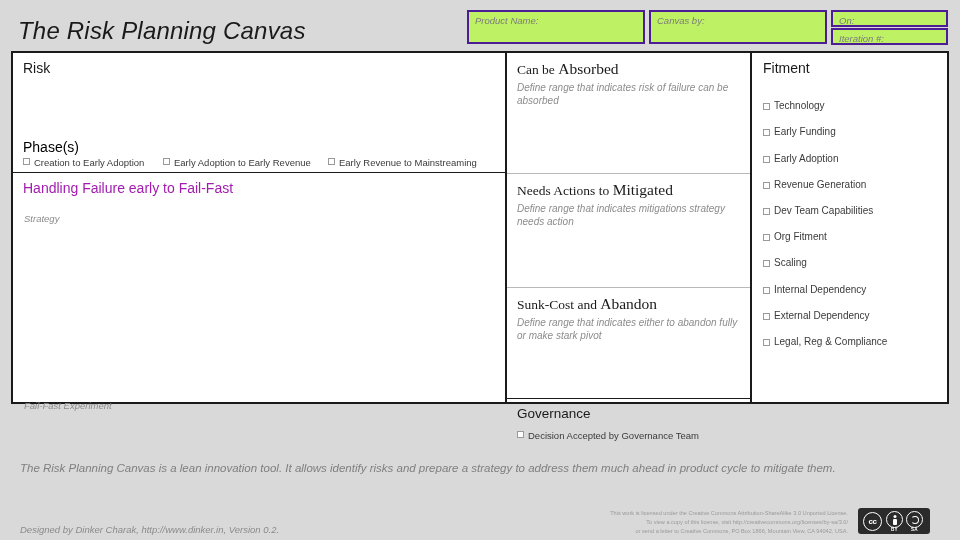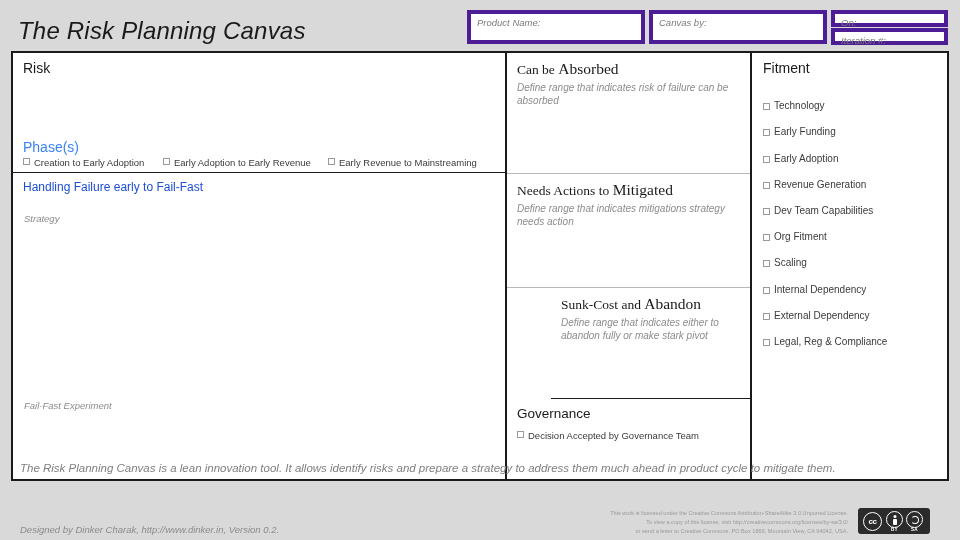--- a/index.html
+++ b/index.html
@@ -29,22 +29,22 @@
     top: 17px;
     font-size: 24px;
     font-style: italic;
     font-weight: normal;
     letter-spacing: 0.2px;
     color: #1a1a1a;
     white-space: nowrap;
   }
   .hdr-field {
     position: absolute;
-    background: #ffffff;
-    border: 4px solid #4c1d95;
+    background: #bef264;
+    border: 2px solid #4c1d95;
     box-sizing: border-box;
   }
   .hdr-label {
     position: absolute;
     left: 6px;
     top: 3px;
     font-size: 9.5px;
     font-style: italic;
     color: #7b7b7b;
     white-space: nowrap;
@@ -53,21 +53,21 @@
   #fld-canvasby { left: 649px; top: 10px; width: 178px; height: 34px; }
   #fld-on { left: 831px; top: 10px; width: 117px; height: 17px; }
   #fld-iteration { left: 831px; top: 28px; width: 117px; height: 17px; }
 
   
   #canvas-body {
     position: absolute;
     left: 11px;
     top: 51px;
     width: 938px;
-    height: 430px;
+    height: 353px;
     border: 2px solid #1a1a1a;
     box-sizing: border-box;
     background: #ffffff;
     display: flex;
   }
   .col {
     position: relative;
     box-sizing: border-box;
     background: #ffffff;
   }
@@ -134,42 +134,42 @@
   #risk-cell { height: 120px; }
   #risk-title { font-size: 14px; color: #1a1a1a; }
   #phases-block {
     position: absolute;
     left: 10px;
     bottom: 4px;
     width: 474px;
   }
   #phases-label {
     font-size: 14px;
-    color: #3b82f6;
+    color: #000000;
     margin-bottom: 2px;
   }
   #phases-row {
     display: flex;
     gap: 0px;
   }
   #phases-row .cb-row:nth-child(1) { width: 140px; }
   #phases-row .cb-row:nth-child(2) { width: 165px; }
 
   #failfast-cell {
     height: 274px;
     position: relative;
   }
-  #ff-title { font-size: 12px; color: #1d4ed8; }
+  #ff-title { font-size: 14px; color: #a21caf; }
   #ff-strategy { position: absolute; left: 11px; top: 40px; }
   #ff-experiment { position: absolute; left: 11px; top: 227px; }
 
   
   #mid-absorbed   { height: 121px; }
   #mid-mitigated  { height: 114px; }
-  #mid-abandon    { height: 111px; margin-left: 44px; }
+  #mid-abandon    { height: 111px; }
   #mid-governance { height: 48px; }
   #gov-title { font-size: 13.5px; color: #1a1a1a; margin-bottom: 4px; }
 
   
   #cat-title {
     font-size: 14px;
     color: #1a1a1a;
     padding: 7px 0 0 11px;
   }
   #cat-list {

